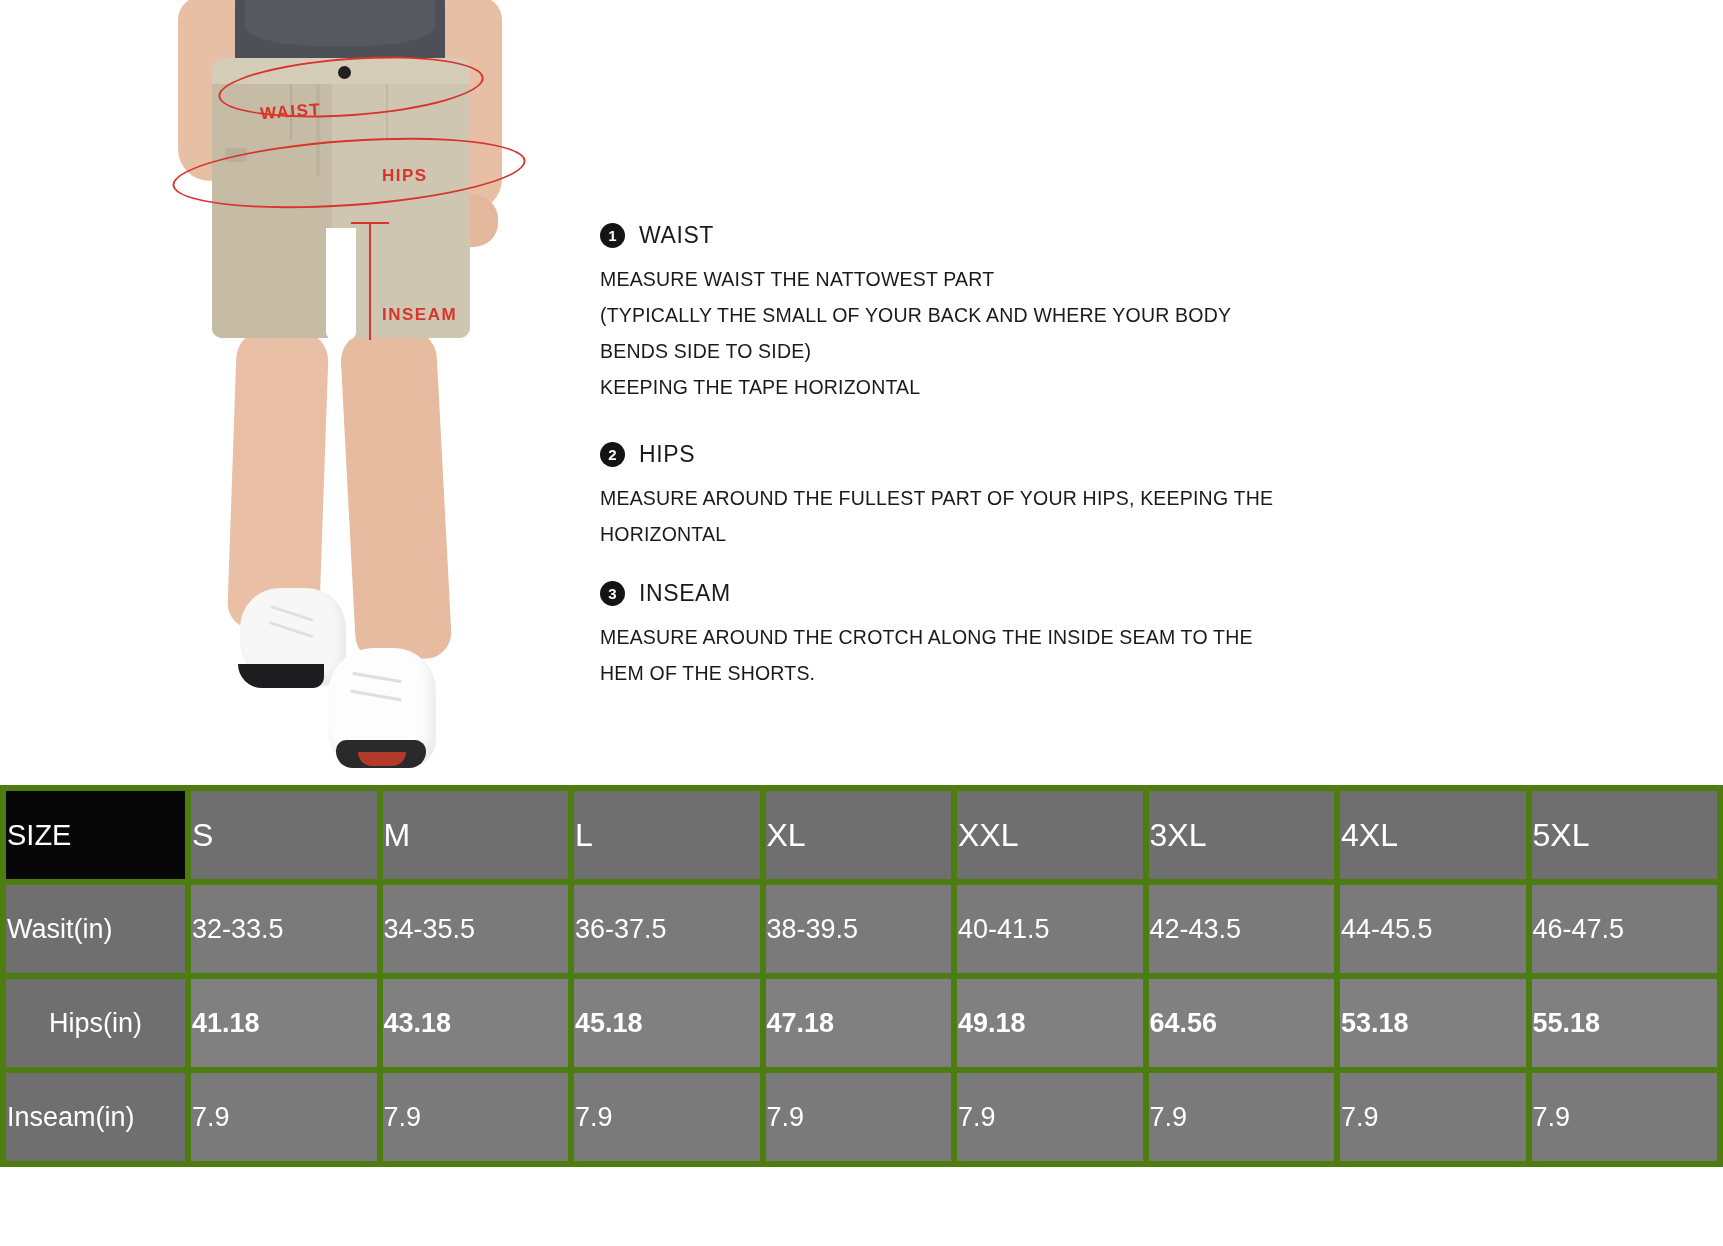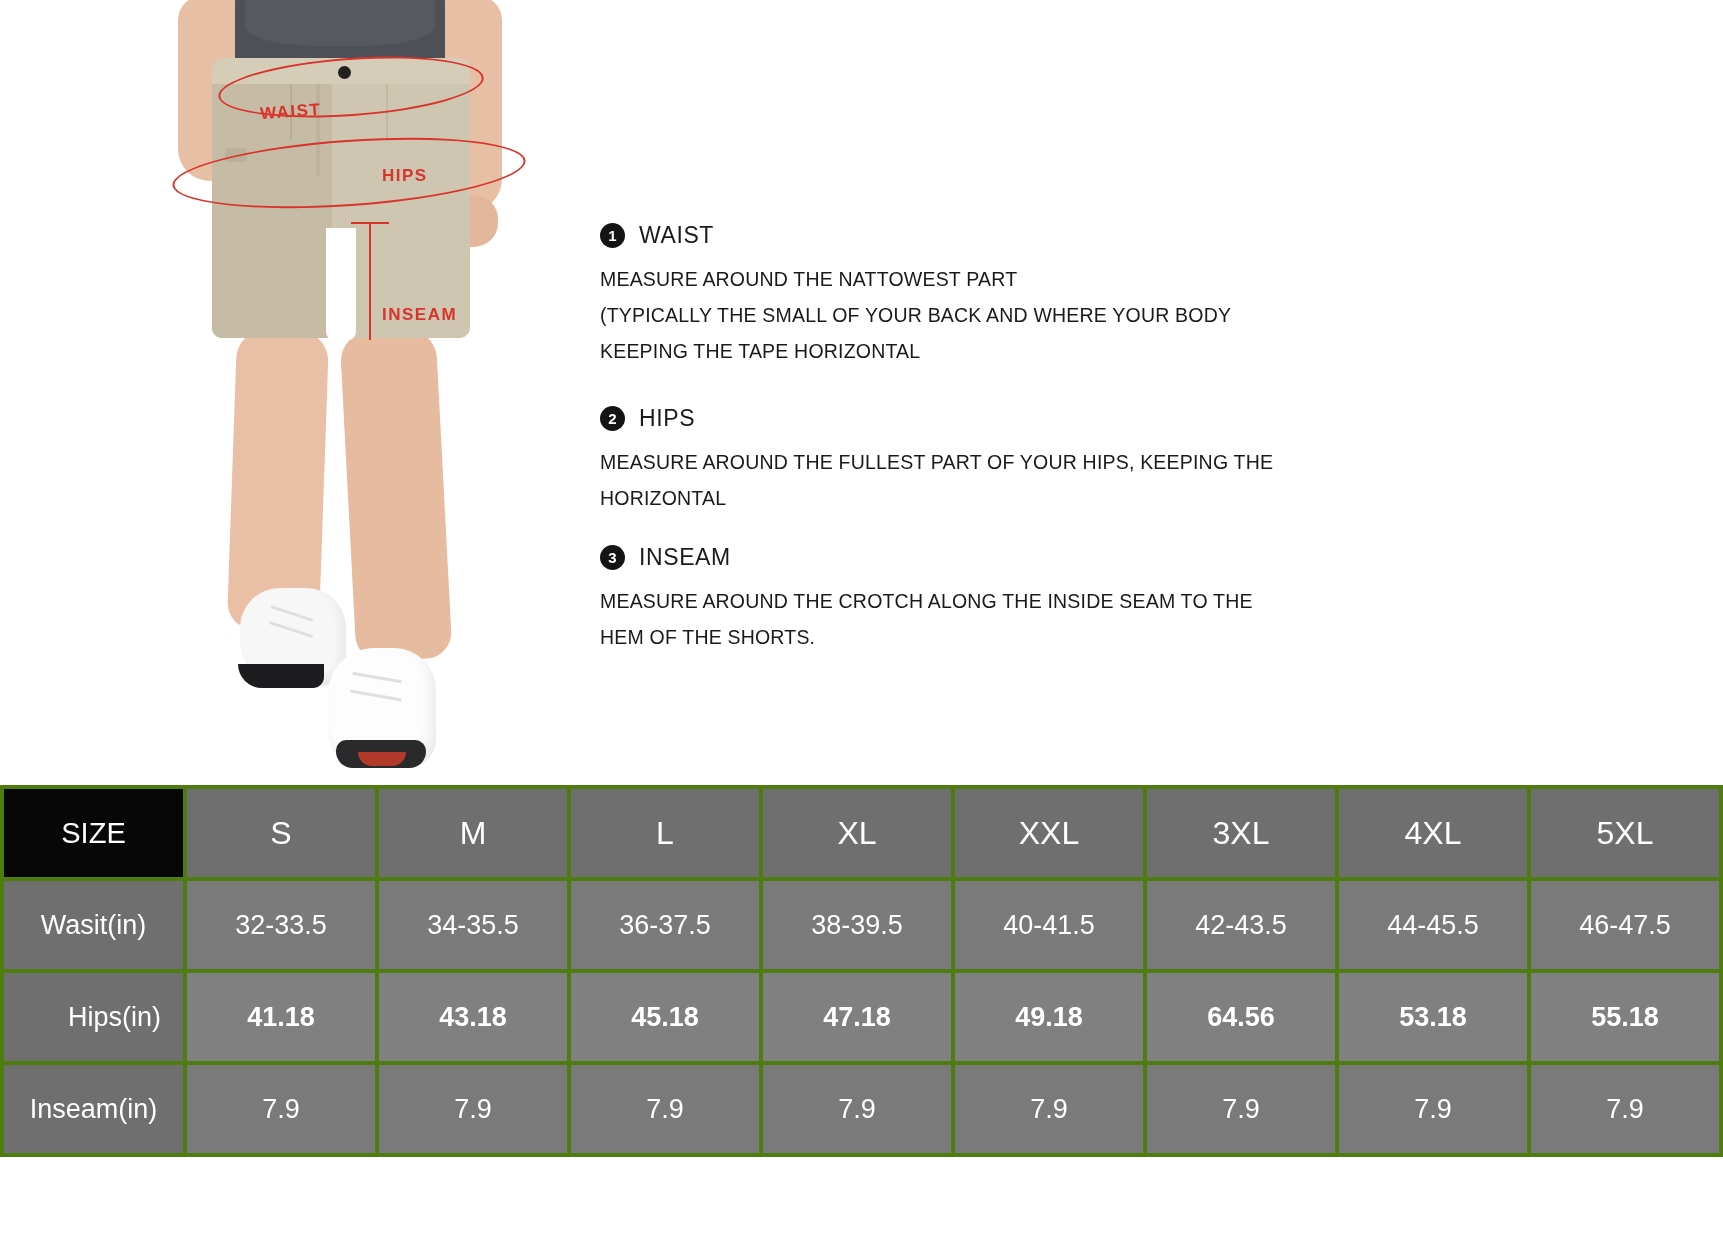--- a/index.html
+++ b/index.html
@@ -326,22 +326,22 @@
   
   table.size-table {
     position: absolute;
     left: 0;
     top: 785px;
     width: 1723px;
     border-collapse: collapse;
     table-layout: fixed;
   }
   table.size-table td, table.size-table th {
-    border: 4px solid #4d7c0f;
-    text-align: center;
+    border: 6px solid #4d7c0f;
+    text-align: left;
     color: #ffffff;
     font-weight: normal;
   }
   .th-size {
     background: #070707;
     font-size: 29px;
     font-weight: 700;
     width: 177px;
     height: 86px;
   }
@@ -408,22 +408,23 @@
 </div>
 
 <div class="instructions">
 
   <div class="step-block b1">
     <div class="step-head">
       <div class="step-num">1</div>
       <div class="step-title">WAIST</div>
     </div>
     <div class="step-body">
-      <div>MEASURE AROUND THE NATTOWEST PART</div>
+      <div>MEASURE WAIST THE NATTOWEST PART</div>
       <div>(TYPICALLY THE SMALL OF YOUR BACK AND WHERE YOUR BODY</div>
+      <div>BENDS SIDE TO SIDE)</div>
       <div>KEEPING THE TAPE HORIZONTAL</div>
     </div>
   </div>
 
   <div class="step-block b2">
     <div class="step-head">
       <div class="step-num">2</div>
       <div class="step-title">HIPS</div>
     </div>
     <div class="step-body">

